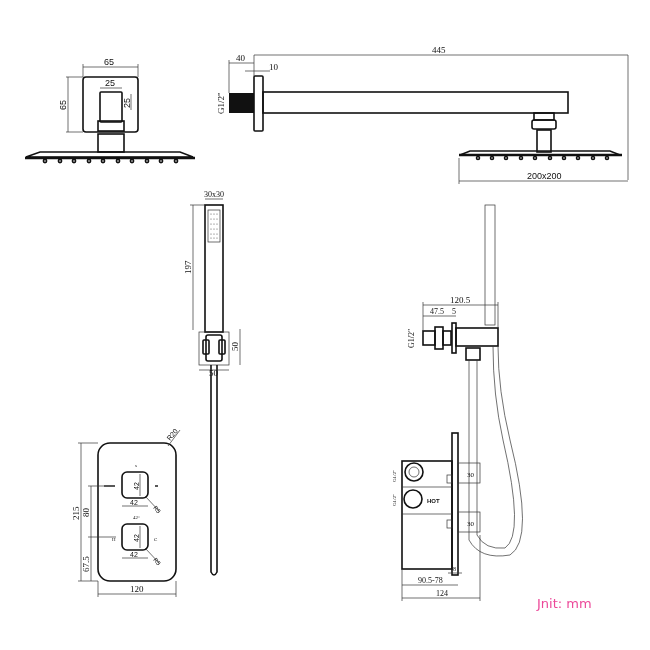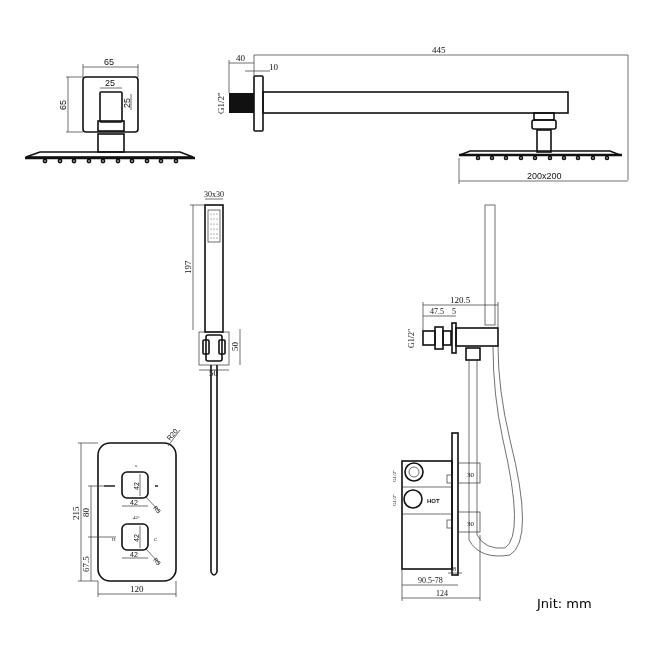--- a/index.html
+++ b/index.html
@@ -2,21 +2,21 @@
 <html><head>
 <meta charset="utf-8">
 <style>
   html,body{margin:0;padding:0;background:#fff;}
   #canvas{position:relative;width:650px;height:650px;background:#fff;overflow:hidden;}
   svg{position:absolute;left:0;top:0;}
   .ln{stroke:#111;stroke-width:1.6;fill:none;}
   .thin{stroke:#333;stroke-width:0.7;fill:none;}
   .dim{font-family:"Liberation Serif",serif;font-size:9px;fill:#111;}
   .dims{font-family:"Liberation Sans",sans-serif;font-size:9px;fill:#111;}
-  .unit{position:absolute;left:537px;top:596px;font-family:"DejaVu Sans",sans-serif;font-size:13px;color:#000000;}
+  .unit{position:absolute;left:537px;top:596px;font-family:"DejaVu Sans",sans-serif;font-size:13px;color:#ec4899;}
 </style>
 </head>
 <body>
 
 <div id="canvas">
 <svg width="650" height="650" viewBox="0 0 650 650">
 
   <g>
     <rect x="83" y="77" width="55" height="55" rx="3" class="ln"></rect>
     <rect x="100" y="92" width="22" height="30" rx="1" class="ln"></rect>

